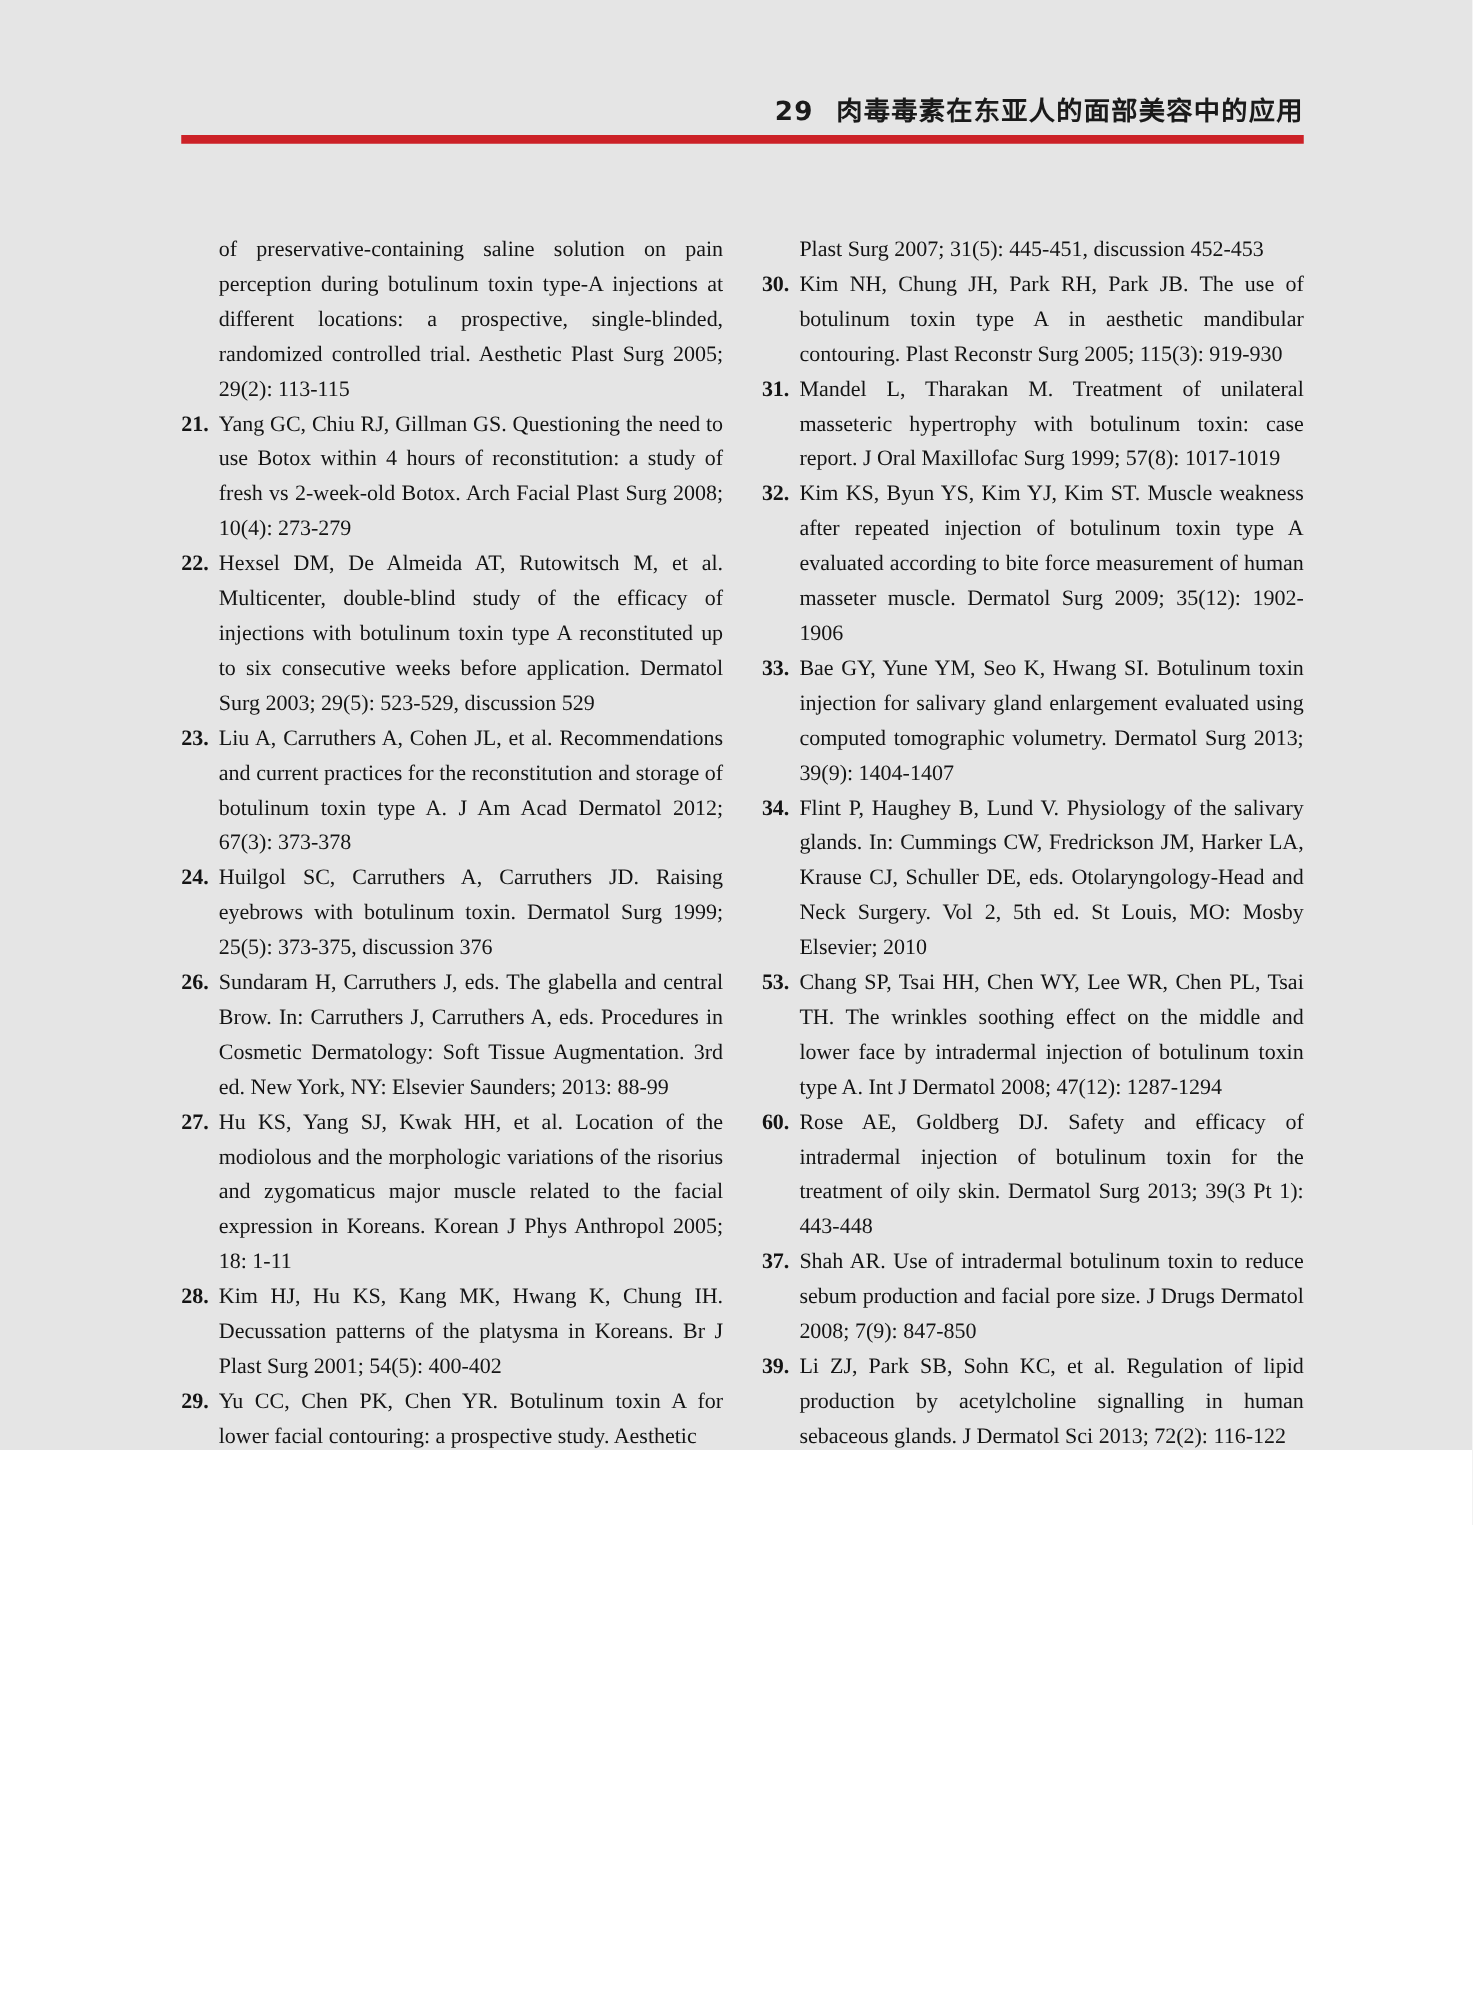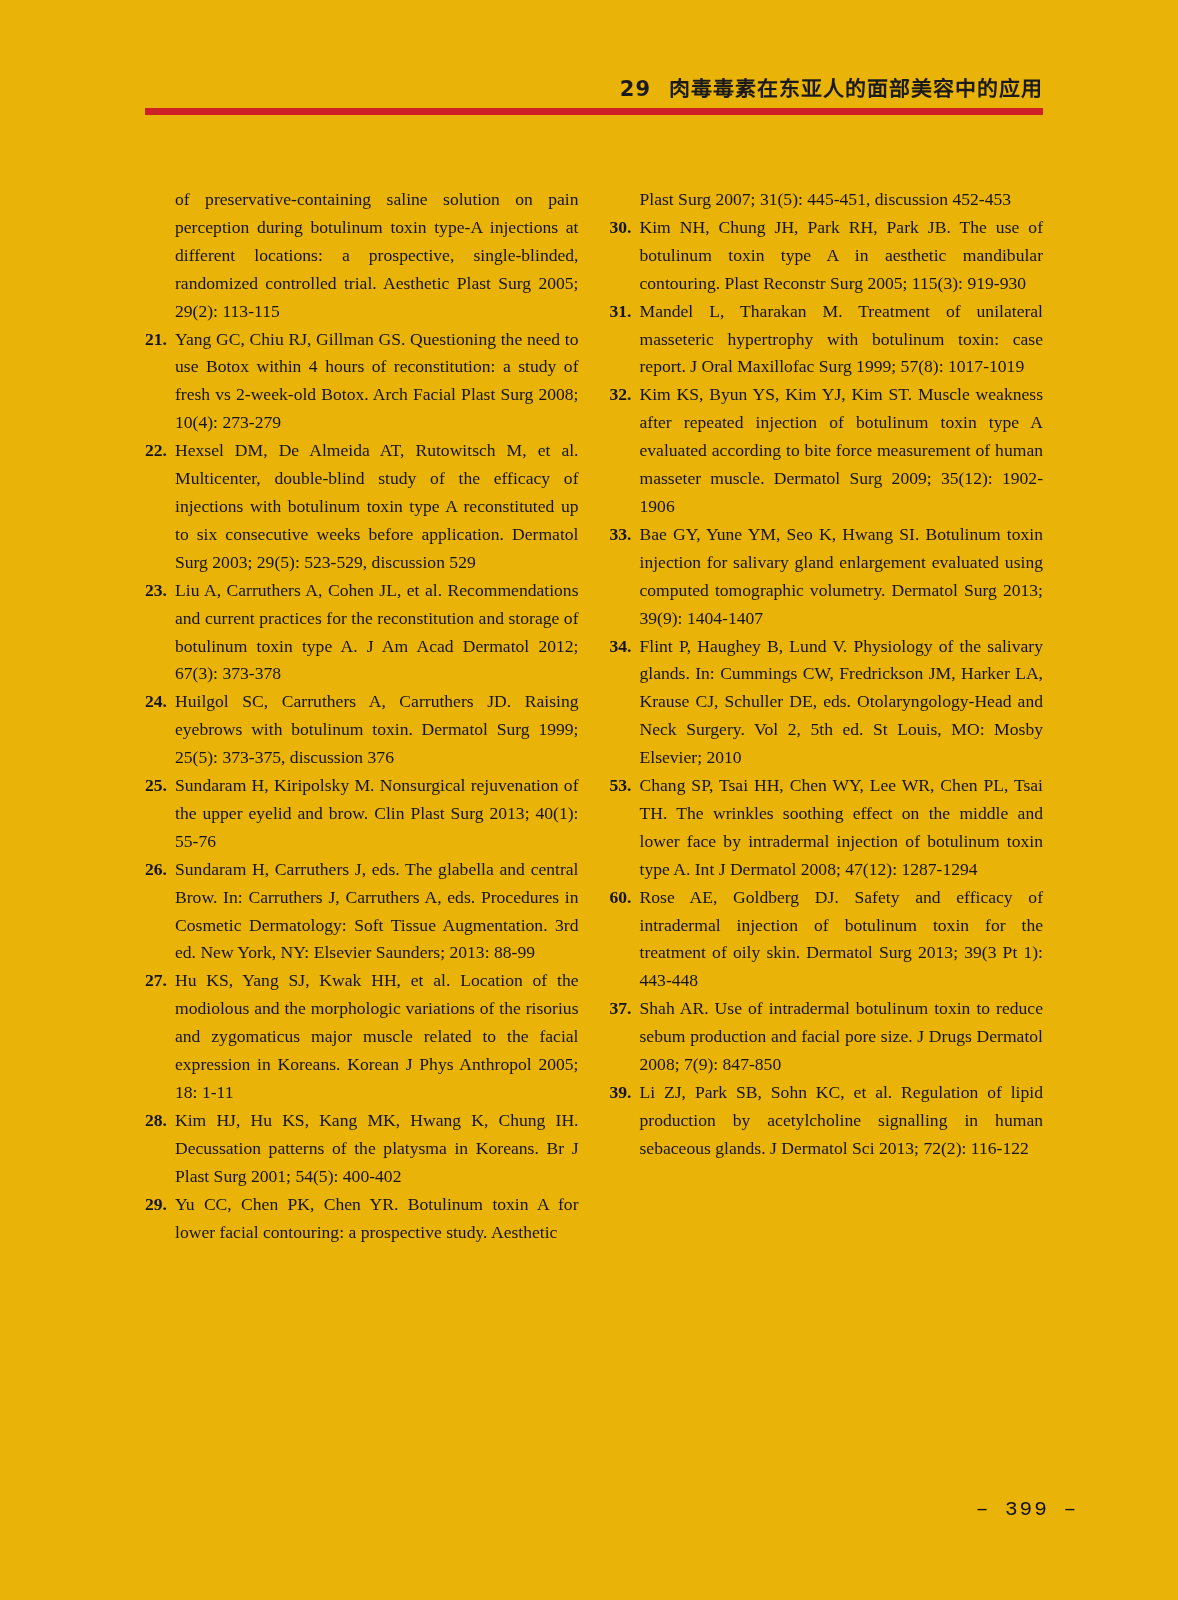--- a/index.html
+++ b/index.html
@@ -3,22 +3,22 @@
 <meta charset="utf-8">
 <style>
   html, body {
     margin: 0;
     padding: 0;
     background: #ffffff;
   }
   .page {
     position: relative;
     width: 1178px;
-    height: 1600px;
-    background: #eab308;
+    height: 1160px;
+    background: #e5e5e5;
     overflow: hidden;
     color: #161616;
   }
   .page-header {
     position: absolute;
     left: 145px;
     top: 72px;
     width: 898px;
     text-align: right;
     font-family: "DejaVu Sans", "Liberation Sans", sans-serif;
@@ -93,21 +93,20 @@
   <div class="header-rule" style="background: rgb(204, 33, 39);"></div>
 
   <div class="columns">
 
     <div class="col">
       <p class="ref cont"><span class="ref-text">of preservative-containing saline solution on pain perception during botulinum toxin type-A injections at different locations: a prospective, single-blinded, randomized controlled trial. Aesthetic Plast Surg 2005; 29(2): 113-115</span></p>
       <p class="ref"><span class="ref-num">21.</span><span class="ref-text">Yang GC, Chiu RJ, Gillman GS. Questioning the need to use Botox within 4 hours of reconstitution: a study of fresh vs 2-week-old Botox. Arch Facial Plast Surg 2008; 10(4): 273-279</span></p>
       <p class="ref"><span class="ref-num">22.</span><span class="ref-text">Hexsel DM, De Almeida AT, Rutowitsch M, et al. Multicenter, double-blind study of the efficacy of injections with botulinum toxin type A reconstituted up to six consecutive weeks before application. Dermatol Surg 2003; 29(5): 523-529, discussion 529</span></p>
       <p class="ref"><span class="ref-num">23.</span><span class="ref-text">Liu A, Carruthers A, Cohen JL, et al. Recommendations and current practices for the reconstitution and storage of botulinum toxin type A. J Am Acad Dermatol 2012; 67(3): 373-378</span></p>
       <p class="ref"><span class="ref-num">24.</span><span class="ref-text">Huilgol SC, Carruthers A, Carruthers JD. Raising eyebrows with botulinum toxin. Dermatol Surg 1999; 25(5): 373-375, discussion 376</span></p>
-      <p class="ref"><span class="ref-num">25.</span><span class="ref-text">Sundaram H, Kiripolsky M. Nonsurgical rejuvenation of the upper eyelid and brow. Clin Plast Surg 2013; 40(1): 55-76</span></p>
       <p class="ref"><span class="ref-num">26.</span><span class="ref-text">Sundaram H, Carruthers J, eds. The glabella and central Brow. In: Carruthers J, Carruthers A, eds. Procedures in Cosmetic Dermatology: Soft Tissue Augmentation. 3rd ed. New York, NY: Elsevier Saunders; 2013: 88-99</span></p>
       <p class="ref"><span class="ref-num">27.</span><span class="ref-text">Hu KS, Yang SJ, Kwak HH, et al. Location of the modiolous and the morphologic variations of the risorius and zygomaticus major muscle related to the facial expression in Koreans. Korean J Phys Anthropol 2005; 18: 1-11</span></p>
       <p class="ref"><span class="ref-num">28.</span><span class="ref-text">Kim HJ, Hu KS, Kang MK, Hwang K, Chung IH. Decussation patterns of the platysma in Koreans. Br J Plast Surg 2001; 54(5): 400-402</span></p>
       <p class="ref"><span class="ref-num">29.</span><span class="ref-text">Yu CC, Chen PK, Chen YR. Botulinum toxin A for lower facial contouring: a prospective study. Aesthetic</span></p>
     </div>
 
     <div class="col">
       <p class="ref cont"><span class="ref-text">Plast Surg 2007; 31(5): 445-451, discussion 452-453</span></p>
       <p class="ref"><span class="ref-num">30.</span><span class="ref-text">Kim NH, Chung JH, Park RH, Park JB. The use of botulinum toxin type A in aesthetic mandibular contouring. Plast Reconstr Surg 2005; 115(3): 919-930</span></p>
       <p class="ref"><span class="ref-num">31.</span><span class="ref-text">Mandel L, Tharakan M. Treatment of unilateral masseteric hypertrophy with botulinum toxin: case report. J Oral Maxillofac Surg 1999; 57(8): 1017-1019</span></p>

